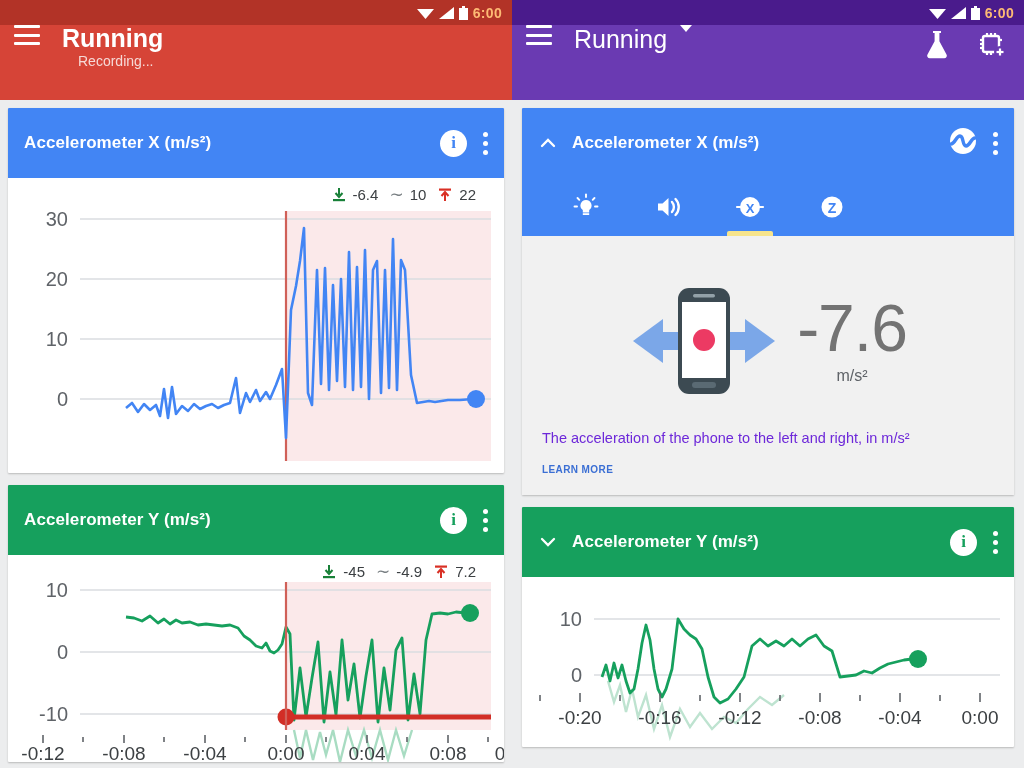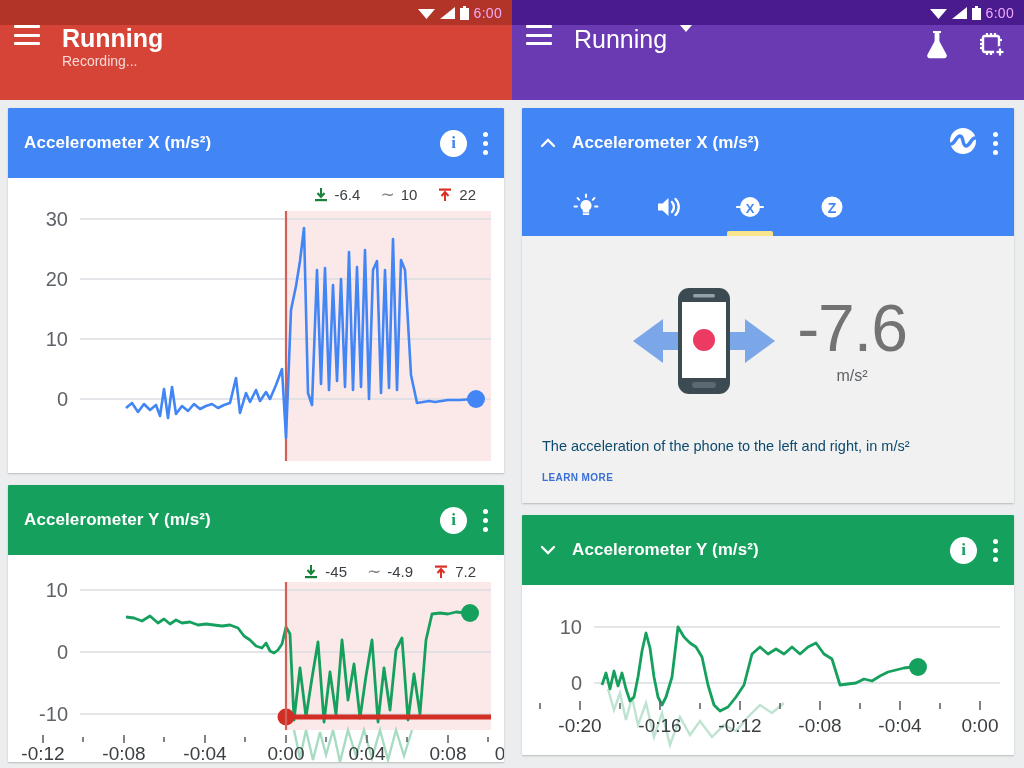--- a/index.html
+++ b/index.html
@@ -11,35 +11,35 @@
   .screen { display: flex; width: 1024px; height: 768px; }
   .pane { width: 512px; height: 768px; position: relative; overflow: hidden; }
 
   
   .statusbar {
     height: 25px; display: flex; align-items: center; justify-content: flex-end;
     padding-right: 10px; gap: 5px;
   }
   .sb-left  { background: #B23327; }
   .sb-right { background: #4A1B8C; }
-  .sb-time { color: #f0abfc; font-size: 14px; font-weight: normal; letter-spacing: .3px; }
+  .sb-time { color: #fdba74; font-size: 14px; font-weight: bold; letter-spacing: .3px; }
   .ic-wifi  { width: 17px; height: 12px; }
   .ic-sig   { width: 15px; height: 12px; }
   .ic-bat   { width: 9px;  height: 14px; }
 
   
   .appbar { display: flex; align-items: flex-start; padding: 0 14px; }
   .appbar-left  { background: #D64437; height: 75px; }
   .appbar-right { background: #6A3AB2; height: 75px; }
   .hamburger { width: 26px; height: 20px; display: flex; flex-direction: column;
                justify-content: space-between; margin-right: 22px; flex: 0 0 auto; }
   .hamburger i { display: block; height: 3px; background: #fff; border-radius: 1px; }
   .titlebox { display: flex; flex-direction: column; justify-content: center; }
   .title-main { color: #fff; font-size: 25px; font-weight: bold; line-height: 1.05; }
-  .title-sub  { color: #F6D9D6; font-size: 14px; line-height: 1.5; }
+  .title-sub  { color: #F6D9D6; font-size: 14px; line-height: 1.5; margin-left: 16px; }
   .title-plain { color: #fff; font-size: 25px; font-weight: normal; }
   .caret-down {
     width: 0; height: 0; border-left: 6px solid transparent; border-right: 6px solid transparent;
     border-top: 7px solid #fff; margin-left: 13px;
   }
   .spacer { flex: 1; }
   .appbar-action { width: 38px; height: 38px; display: flex; align-items: center;
                    justify-content: center; margin-left: 16px; }
 
   
@@ -58,21 +58,21 @@
     font-size: 17px; font-weight: bold; font-family: "Liberation Serif", serif;
   }
   .icon-circle-info.on-blue  { color: #4285F4; }
   .icon-circle-info.on-green { color: #16A05D; }
   .kebab { width: 5px; display: flex; flex-direction: column; gap: 4px; align-items: center; }
   .kebab i { width: 5px; height: 5px; border-radius: 50%; background: #fff; display: block; }
   .chev { width: 20px; height: 20px; margin-right: 14px; }
 
   
   .stats { display: flex; justify-content: flex-end; align-items: center;
-           gap: 20px; padding: 8px 28px 0 0; }
+           gap: 11px; padding: 8px 28px 0 0; }
   .stat { display: flex; align-items: center; gap: 6px; font-size: 15px; color: #3C4043; }
   .stat-min-ic, .stat-max-ic { width: 16px; height: 16px; }
   .tilde { font-size: 17px; color: #7A8084; line-height: .8; }
 
   
   .chart-wrap { position: relative; }
   .chart-svg  { display: block; width: 100%; }
 
   
   .tabrow { display: flex; align-items: flex-end; height: 58px; background: #4285F4;
@@ -80,21 +80,21 @@
   .tab { width: 52px; height: 58px; display: flex; flex-direction: column;
          align-items: center; justify-content: center; position: relative; }
   .tab .underline { position: absolute; bottom: 0; left: 3px; right: 3px; height: 5px;
                     background: #F7E48B; border-radius: 2px 2px 0 0; }
   .detail-body { background: #F1F1F1; padding: 20px 20px 18px 20px; }
   .detail-top { display: flex; align-items: center; justify-content: center; gap: 18px;
                 padding: 10px 0 6px 0; }
   .bigval { font-size: 66px; color: #737373; line-height: .95; font-weight: 300;
             letter-spacing: -1px; text-align: center; }
   .bigunit { font-size: 16px; color: #5F6368; text-align: center; margin-top: 8px; }
-  .detail-desc { font-size: 14.5px; color: #0c4a6e; margin-top: 16px; }
+  .detail-desc { font-size: 14.5px; color: #6d28d9; margin-top: 8px; }
   .learnmore { font-size: 10px; color: #3B6FD4; font-weight: bold;
                letter-spacing: .4px; margin-top: 18px; display: inline-block; }
 </style>
 </head>
 <body>
 
 <div class="screen">
 
   <div class="pane">
 

